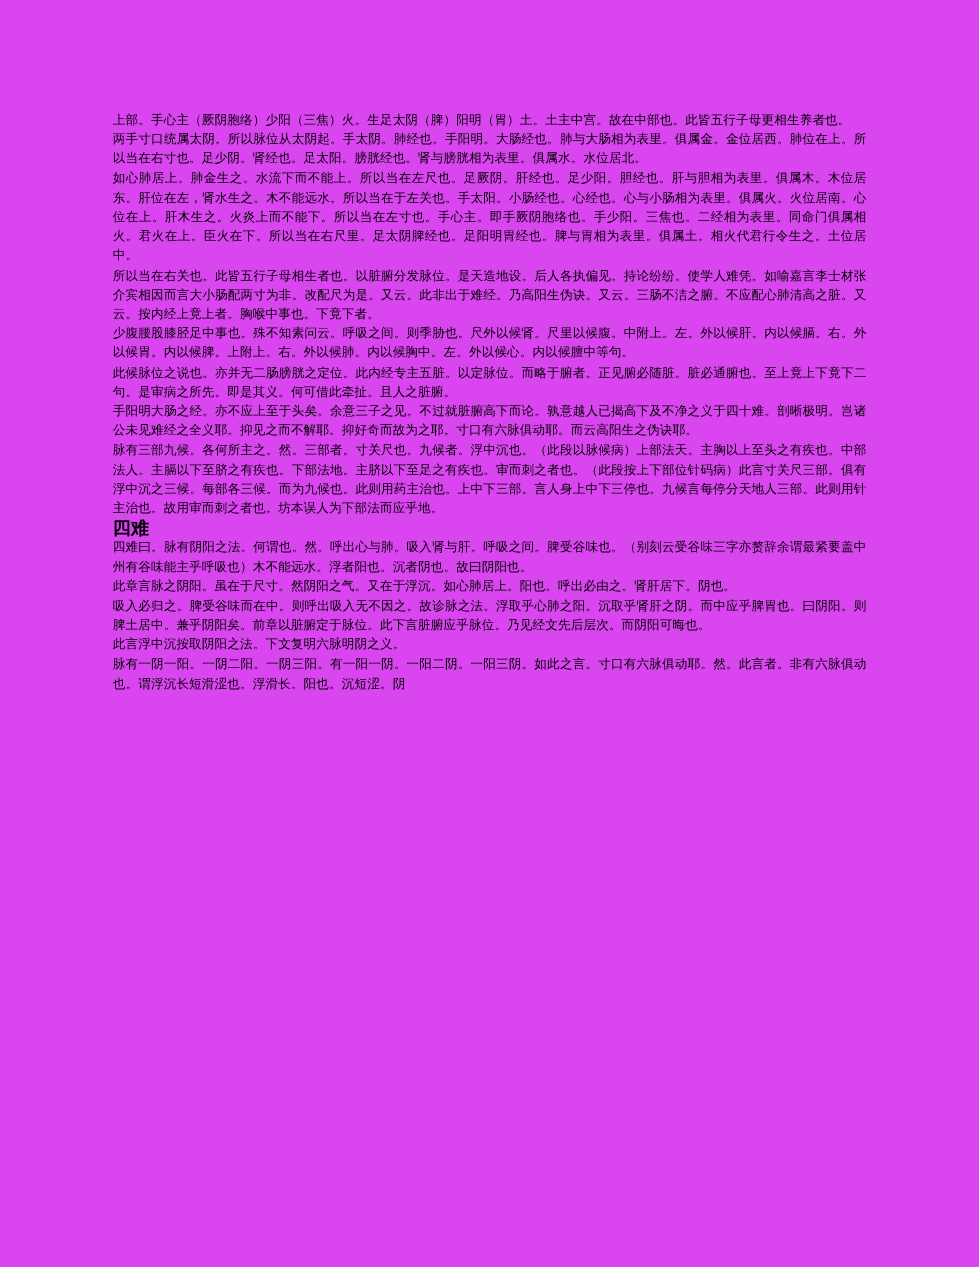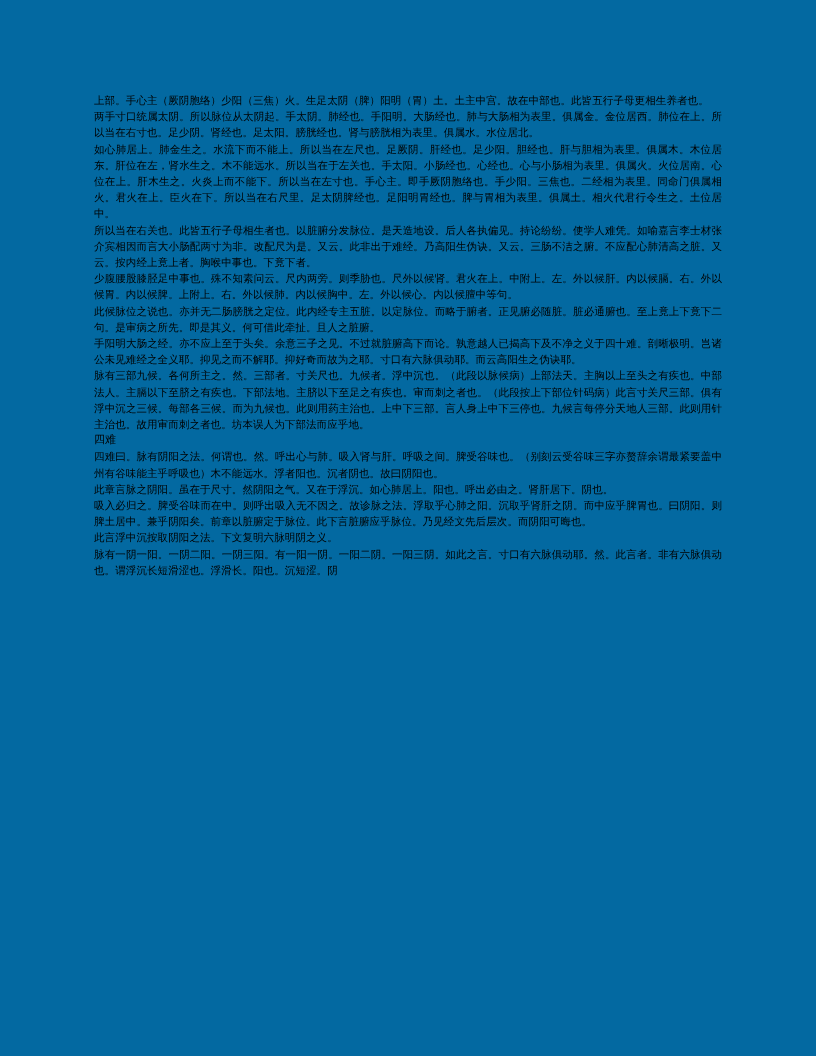--- a/index.html
+++ b/index.html
@@ -12,53 +12,53 @@
     height: 1056px;
     font-family: "DejaVu Sans", "Liberation Sans", sans-serif;
     color: #000000;
   }
   .page {
     position: relative;
     width: 816px;
     height: 1056px;
     box-sizing: border-box;
     padding: 92px 94px 60px 94px;
-    background: #0369a1;
+    background: #d946ef;
   }
   .doc-body {
     font-size: 10.5px;
     line-height: 16.2px;
     text-align: justify;
     letter-spacing: 0.1px;
   }
   .para {
     margin: 0;
     padding: 0;
     text-indent: 0;
     white-space: normal;
     word-break: break-all;
   }
   .heading {
     margin: 0;
     padding: 0;
-    font-size: 11px;
+    font-size: 15px;
     line-height: 16.2px;
-    font-weight: normal;
+    font-weight: bold;
   }
 </style>
 </head>
 <body>
 
 <div class="page">
   <div class="doc-body">
     <p class="para">上部。手心主（厥阴胞络）少阳（三焦）火。生足太阴（脾）阳明（胃）土。土主中宫。故在中部也。此皆五行子母更相生养者也。</p>
     <p class="para">两手寸口统属太阴。所以脉位从太阴起。手太阴。肺经也。手阳明。大肠经也。肺与大肠相为表里。俱属金。金位居西。肺位在上。所以当在右寸也。足少阴。肾经也。足太阳。膀胱经也。肾与膀胱相为表里。俱属水。水位居北。</p>
     <p class="para">如心肺居上。肺金生之。水流下而不能上。所以当在左尺也。足厥阴。肝经也。足少阳。胆经也。肝与胆相为表里。俱属木。木位居东。肝位在左，肾水生之。木不能远水。所以当在于左关也。手太阳。小肠经也。心经也。心与小肠相为表里。俱属火。火位居南。心位在上。肝木生之。火炎上而不能下。所以当在左寸也。手心主。即手厥阴胞络也。手少阳。三焦也。二经相为表里。同命门俱属相火。君火在上。臣火在下。所以当在右尺里。足太阴脾经也。足阳明胃经也。脾与胃相为表里。俱属土。相火代君行令生之。土位居中。</p>
     <p class="para">所以当在右关也。此皆五行子母相生者也。以脏腑分发脉位。是天造地设。后人各执偏见。持论纷纷。使学人难凭。如喻嘉言李士材张介宾相因而言大小肠配两寸为非。改配尺为是。又云。此非出于难经。乃高阳生伪诀。又云。三肠不洁之腑。不应配心肺清高之脏。又云。按内经上竟上者。胸喉中事也。下竟下者。</p>
-    <p class="para">少腹腰股膝胫足中事也。殊不知素问云。尺内两旁。则季胁也。尺外以候肾。君火在上。中附上。左。外以候肝。内以候膈。右。外以候胃。内以候脾。上附上。右。外以候肺。内以候胸中。左。外以候心。内以候膻中等句。</p>
+    <p class="para">少腹腰股膝胫足中事也。殊不知素问云。呼吸之间。则季胁也。尺外以候肾。尺里以候腹。中附上。左。外以候肝。内以候膈。右。外以候胃。内以候脾。上附上。右。外以候肺。内以候胸中。左。外以候心。内以候膻中等句。</p>
     <p class="para">此候脉位之说也。亦并无二肠膀胱之定位。此内经专主五脏。以定脉位。而略于腑者。正见腑必随脏。脏必通腑也。至上竟上下竟下二句。是审病之所先。即是其义。何可借此牵扯。且人之脏腑。</p>
     <p class="para">手阳明大肠之经。亦不应上至于头矣。余意三子之见。不过就脏腑高下而论。孰意越人已揭高下及不净之义于四十难。剖晰极明。岂诸公未见难经之全义耶。抑见之而不解耶。抑好奇而故为之耶。寸口有六脉俱动耶。而云高阳生之伪诀耶。</p>
     <p class="para">脉有三部九候。各何所主之。然。三部者。寸关尺也。九候者。浮中沉也。（此段以脉候病）上部法天。主胸以上至头之有疾也。中部法人。主膈以下至脐之有疾也。下部法地。主脐以下至足之有疾也。审而刺之者也。（此段按上下部位针码病）此言寸关尺三部。俱有浮中沉之三候。每部各三候。而为九候也。此则用药主治也。上中下三部。言人身上中下三停也。九候言每停分天地人三部。此则用针主治也。故用审而刺之者也。坊本误人为下部法而应乎地。</p>
     <p class="heading">四难</p>
     <p class="para">四难曰。脉有阴阳之法。何谓也。然。呼出心与肺。吸入肾与肝。呼吸之间。脾受谷味也。（别刻云受谷味三字亦赘辞余谓最紧要盖中州有谷味能主乎呼吸也）木不能远水。浮者阳也。沉者阴也。故曰阴阳也。</p>
     <p class="para">此章言脉之阴阳。虽在于尺寸。然阴阳之气。又在于浮沉。如心肺居上。阳也。呼出必由之。肾肝居下。阴也。</p>
     <p class="para">吸入必归之。脾受谷味而在中。则呼出吸入无不因之。故诊脉之法。浮取乎心肺之阳。沉取乎肾肝之阴。而中应乎脾胃也。曰阴阳。则脾土居中。兼乎阴阳矣。前章以脏腑定于脉位。此下言脏腑应乎脉位。乃见经文先后层次。而阴阳可晦也。</p>
     <p class="para">此言浮中沉按取阴阳之法。下文复明六脉明阴之义。</p>
     <p class="para">脉有一阴一阳。一阴二阳。一阴三阳。有一阳一阴。一阳二阴。一阳三阴。如此之言。寸口有六脉俱动耶。然。此言者。非有六脉俱动也。谓浮沉长短滑涩也。浮滑长。阳也。沉短涩。阴</p>
   </div>

